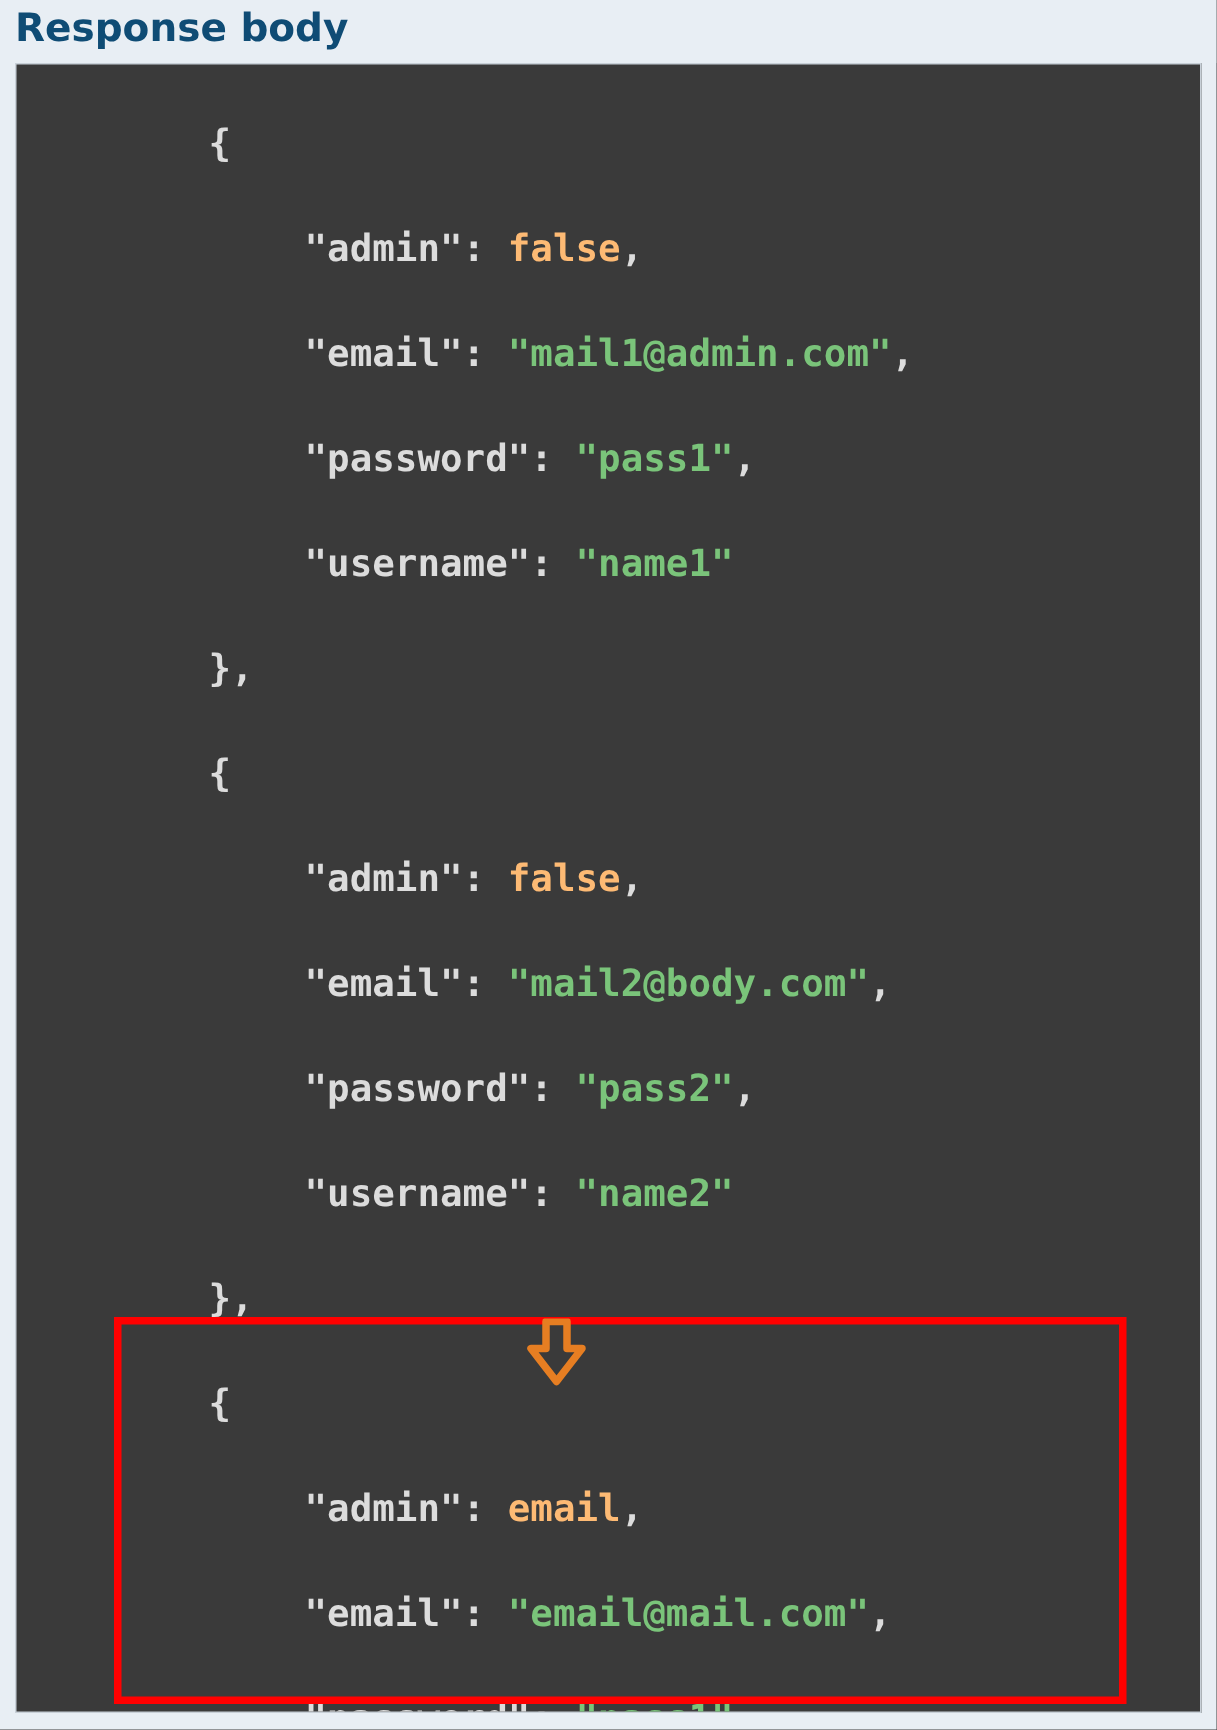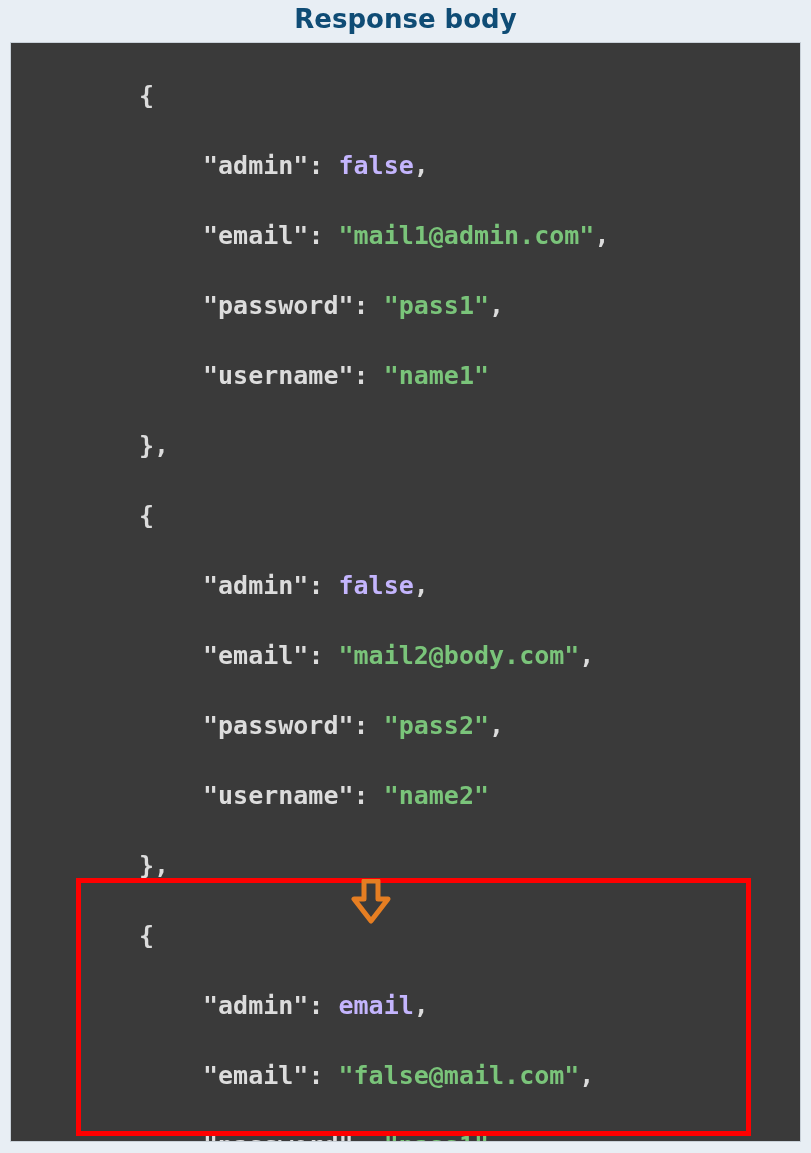--- a/index.html
+++ b/index.html
@@ -13,21 +13,20 @@
       width: 811px;
       height: 1153px;
       overflow: hidden;
     }
     .header {
       padding: 4px 10px 8px 10px;
       font-size: 26px;
       font-weight: bold;
       color: #0f4c75;
       background: #e8eef4;
-      text-align: center;
     }
     .code-panel {
       background: #3a3a3a;
       margin: 0 10px 10px 10px;
       border: 1px solid #c8d0d8;
       height: 1100px;
       overflow: hidden;
       position: relative;
     }
     .code-inner {
@@ -36,21 +35,21 @@
       font-weight: bold;
       line-height: 1.4;
       color: #dcdcdc;
       padding: 0 0 0 0;
       white-space: pre;
       position: relative;
     }
     .punct { color: #dcdcdc; }
     .key { color: #dcdcdc; }
     .str { color: #7ac47a; }
-    .bool { color: #c4b5fd; }
+    .bool { color: #fdba74; }
     .indent { display: inline-block; }
     .i2 { width: 128px; }
     .i3 { width: 192px; }
     .highlight-box {
       position: absolute;
       border: 5px solid #ff0000;
       pointer-events: none;
       left: 65px;
       top: 835px;
       width: 675px;
@@ -84,21 +83,21 @@
 <span class="line"><span class="indent i3"></span><span class="key">"</span><span class="key">username</span><span class="key">"</span><span class="punct">: </span><span class="str">"</span><span class="str">name1</span><span class="str">"</span></span>
 <span class="line"><span class="indent i2"></span><span class="punct">},</span></span>
 <span class="line"><span class="indent i2"></span><span class="punct">{</span></span>
 <span class="line"><span class="indent i3"></span><span class="key">"</span><span class="key">admin</span><span class="key">"</span><span class="punct">: </span><span class="bool">false</span><span class="punct">,</span></span>
 <span class="line"><span class="indent i3"></span><span class="key">"</span><span class="key">email</span><span class="key">"</span><span class="punct">: </span><span class="str">"</span><span class="str">mail2@body.com</span><span class="str">"</span><span class="punct">,</span></span>
 <span class="line"><span class="indent i3"></span><span class="key">"</span><span class="key">password</span><span class="key">"</span><span class="punct">: </span><span class="str">"</span><span class="str">pass2</span><span class="str">"</span><span class="punct">,</span></span>
 <span class="line"><span class="indent i3"></span><span class="key">"</span><span class="key">username</span><span class="key">"</span><span class="punct">: </span><span class="str">"</span><span class="str">name2</span><span class="str">"</span></span>
 <span class="line"><span class="indent i2"></span><span class="punct">},</span></span>
 <span class="line"><span class="indent i2"></span><span class="punct">{</span></span>
 <span class="line"><span class="indent i3"></span><span class="key">"</span><span class="key">admin</span><span class="key">"</span><span class="punct">: </span><span class="bool">email</span><span class="punct">,</span></span>
-<span class="line"><span class="indent i3"></span><span class="key">"</span><span class="key">email</span><span class="key">"</span><span class="punct">: </span><span class="str">"</span><span class="str">false@mail.com</span><span class="str">"</span><span class="punct">,</span></span>
+<span class="line"><span class="indent i3"></span><span class="key">"</span><span class="key">email</span><span class="key">"</span><span class="punct">: </span><span class="str">"</span><span class="str">email@mail.com</span><span class="str">"</span><span class="punct">,</span></span>
 <span class="line"><span class="indent i3"></span><span class="key">"</span><span class="key">password</span><span class="key">"</span><span class="punct">: </span><span class="str">"</span><span class="str">pass1</span><span class="str">"</span><span class="punct">,</span></span>
 
 
 
 
 
 
 
 
 

